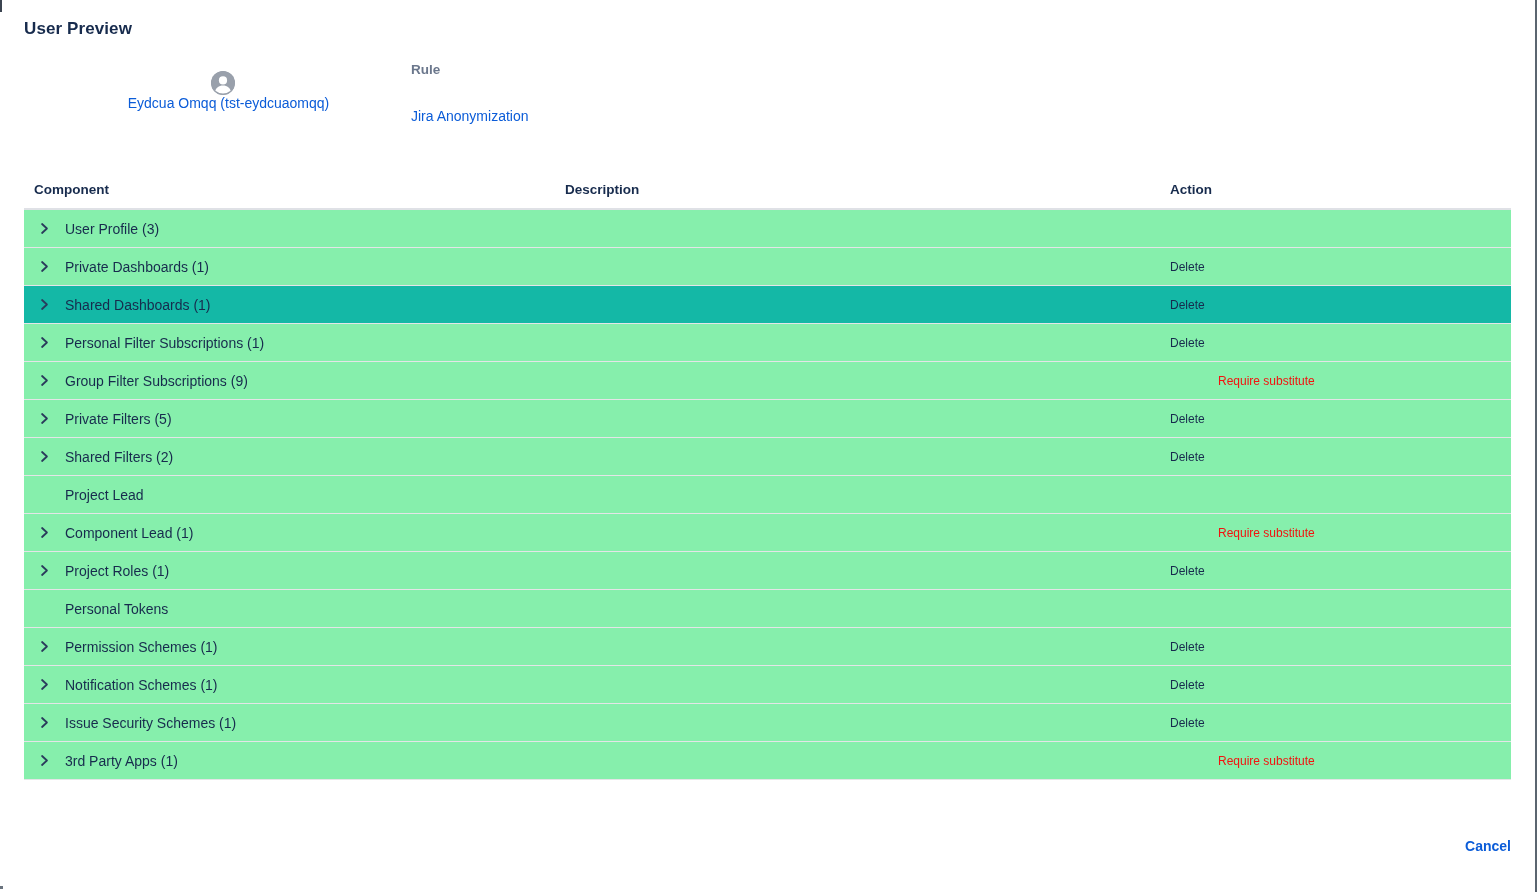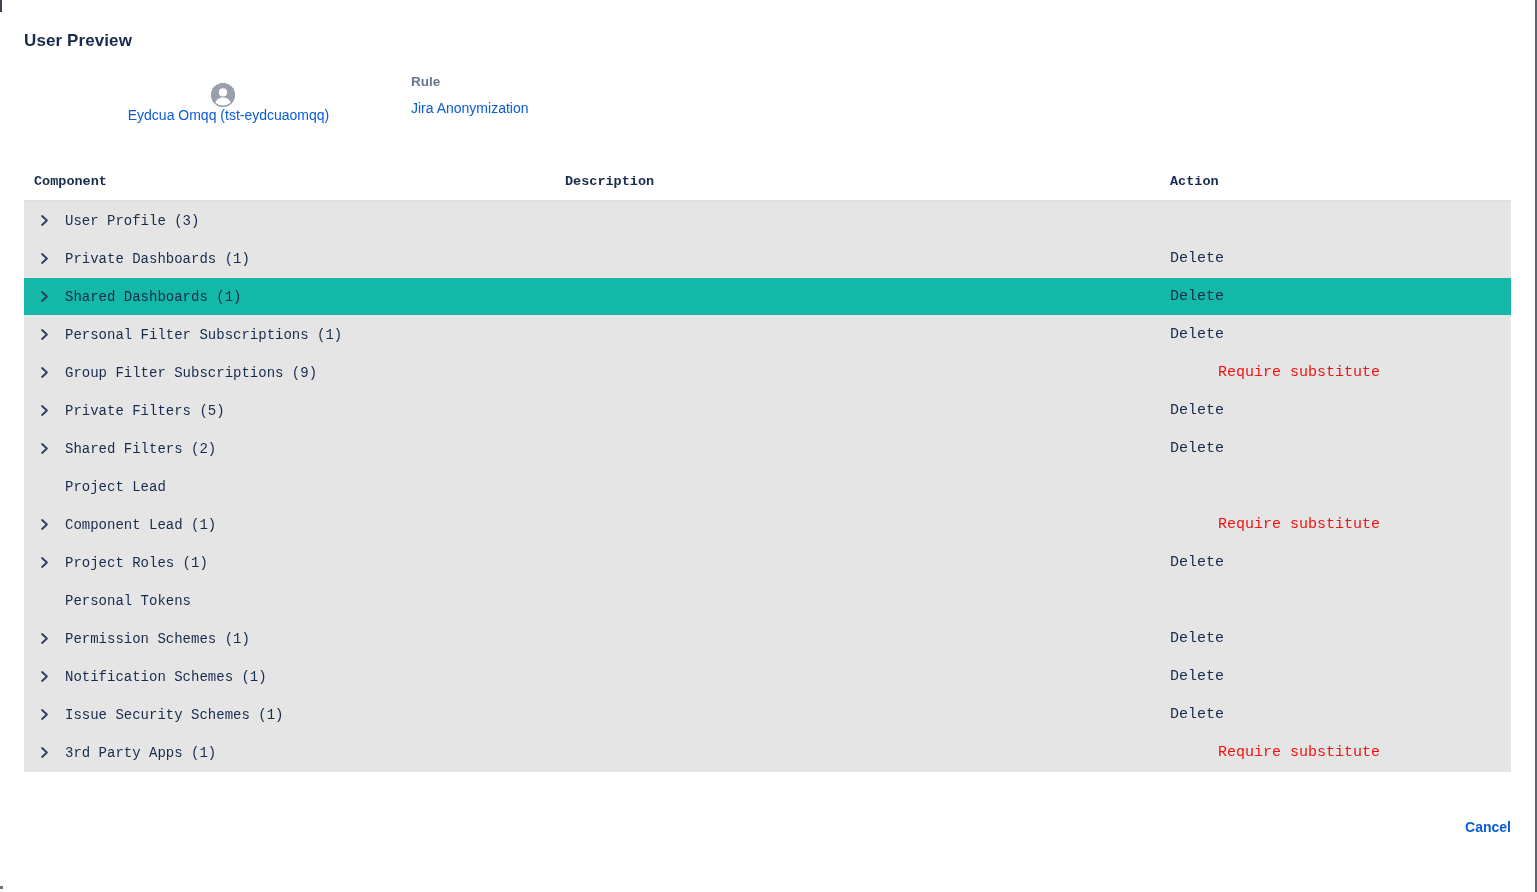--- a/index.html
+++ b/index.html
@@ -16,21 +16,21 @@
     height: 892px;
     background: #ffffff;
     border-right: 2px solid #5b6570;
   }
   .edge-tick-topleft {
     position: absolute; left: 0; top: 0; width: 2px; height: 12px; background: #3b4450;
   }
   .edge-tick-bottomleft {
     position: absolute; left: 0; bottom: 3px; width: 3px; height: 3px; background: #6a737e;
   }
-  .content { padding: 12px 24px; }
+  .content { padding: 0 24px; }
   .page-title {
     padding-top: 19px;
     font-size: 17px;
     font-weight: bold;
     color: #172b4d;
     letter-spacing: 0.1px;
   }
   
   .meta { display: flex; margin-top: 23px; }
   .meta-col-user { width: 387px; padding-left: 10px; }
@@ -56,65 +56,65 @@
     position: relative;
   }
   .avatar svg { display: block; width: 24px; height: 24px; }
   .link {
     color: #0b5cd8;
     font-size: 14px;
     text-decoration: none;
     cursor: pointer;
   }
   .user-link { margin-left: 12px; }
-  .rule-value-row { margin-top: 11px; height: 18px; }
+  .rule-value-row { margin-top: 31px; height: 18px; }
   
-  .table { margin-top: 44px; font-family: Liberation Mono, monospace; }
+  .table { margin-top: 44px; }
   .thead {
     display: flex;
     align-items: center;
     height: 40px;
     border-bottom: 2px solid #dfe1e6;
   }
   .th {
     font-size: 13.5px;
     font-weight: bold;
     color: #172b4d;
   }
   .col-component { width: 541px; padding-left: 10px; }
   .col-description { width: 605px; }
   .col-action { flex: 1; }
   .trow {
     display: flex;
     align-items: center;
     height: 38px;
     border-bottom: 1px solid #e4e5e7;
-    background: #e5e5e5;
+    background: #86efac;
   }
   .trow.highlighted { background: #14b8a6; }
   .cell { font-size: 14px; color: #172b4d; }
   .cell-component { display: flex; align-items: center; }
   .chevron-btn {
     width: 14px; height: 14px;
     display: inline-flex;
     align-items: center;
     justify-content: center;
     margin-left: 3px;
     margin-right: 14px;
     cursor: pointer;
     flex: 0 0 auto;
   }
   .chevron-btn svg { display: block; }
   .chevron-hidden { visibility: hidden; }
-  .action-text { font-size: 15px; color: #172b4d; }
+  .action-text { font-size: 12px; color: #172b4d; }
   .action-text.red { color: #f2120f; margin-left: 48px; }
   
   .cancel-link {
     position: absolute;
-    top: 819px;
+    top: 838px;
     right: 24px;
     font-size: 14px;
     font-weight: bold;
     color: #0b5cd8;
     cursor: pointer;
     text-decoration: none;
   }
 </style>
 </head>
 <body>

